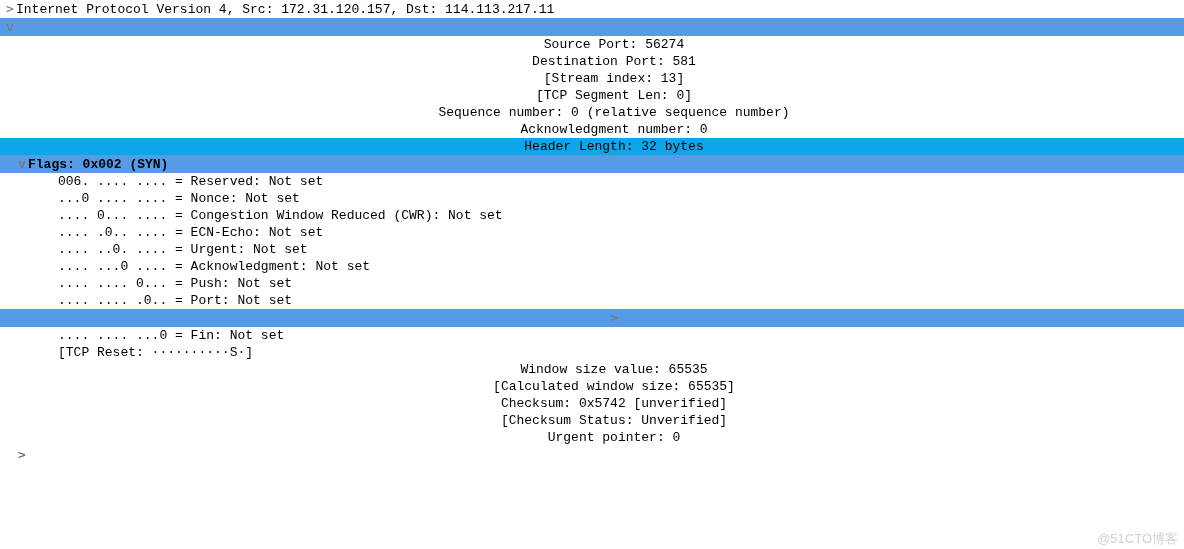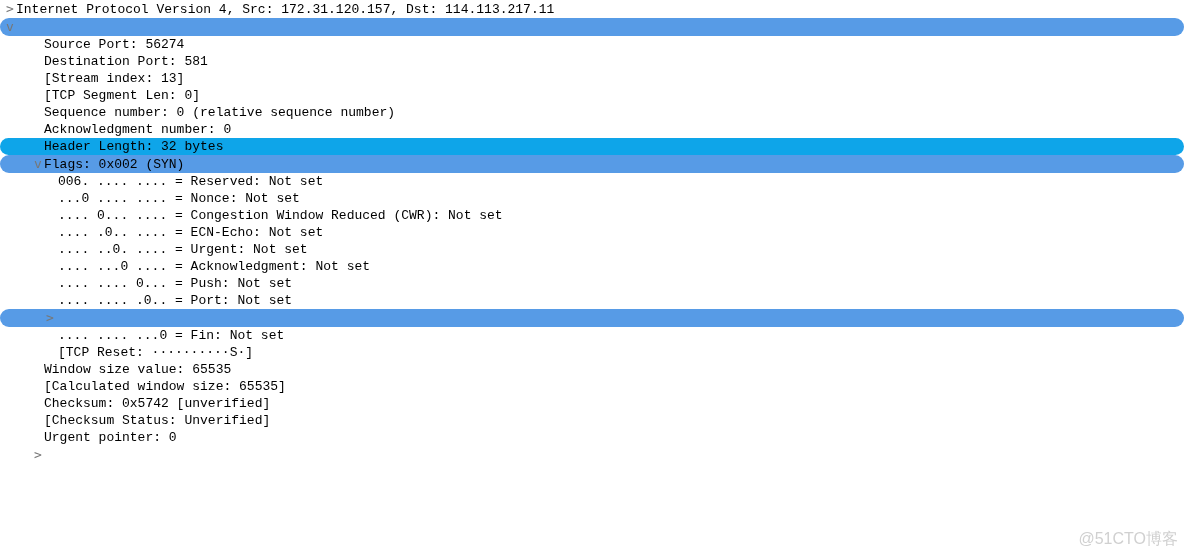--- a/index.html
+++ b/index.html
@@ -7,42 +7,42 @@
     padding: 0;
     background: #ffffff;
     font-family: Consolas, "Courier New", monospace;
     font-size: 13px;
     line-height: 17px;
     color: #000;
     white-space: nowrap;
     overflow: hidden;
     width: 1184px;
   }
-  .row { padding: 0 0 0 4px; border-radius: 9px; }
+  .row { padding: 0 0 0 4px; }
   .ind0 { padding-left: 4px; }
-  .ind1 { padding-left: 20px; }
-  .ind2 { padding-left: 32px; }
+  .ind1 { padding-left: 4px; font-weight: bold; }
+  .ind2 { padding-left: 32px; text-align: center; }
   .ind3 { padding-left: 46px; }
   .hl-mid   { background: #579be6; color: #000; }
   .hl-light { background: #0ea5e9; }
   .caret {
     display: inline-block;
     width: 12px;
     text-align: center;
     color: #777;
     font-family: Consolas, monospace;
   }
   .caret.closed::before { content: ">"; }
   .caret.open::before   { content: "v"; }
   .caret.none::before   { content: " "; }
   .watermark {
     position: fixed;
     right: 6px;
     bottom: 2px;
-    font-size: 16px;
+    font-size: 13px;
     color: #d0d0d0;
     font-family: sans-serif;
   }
 </style>
 </head>
 <body>
 
 <div class="row ind0">
   <span class="caret closed"></span><span>Internet Protocol Version 4, Src: 172.31.120.157, Dst: 114.113.217.11</span>
 </div>

